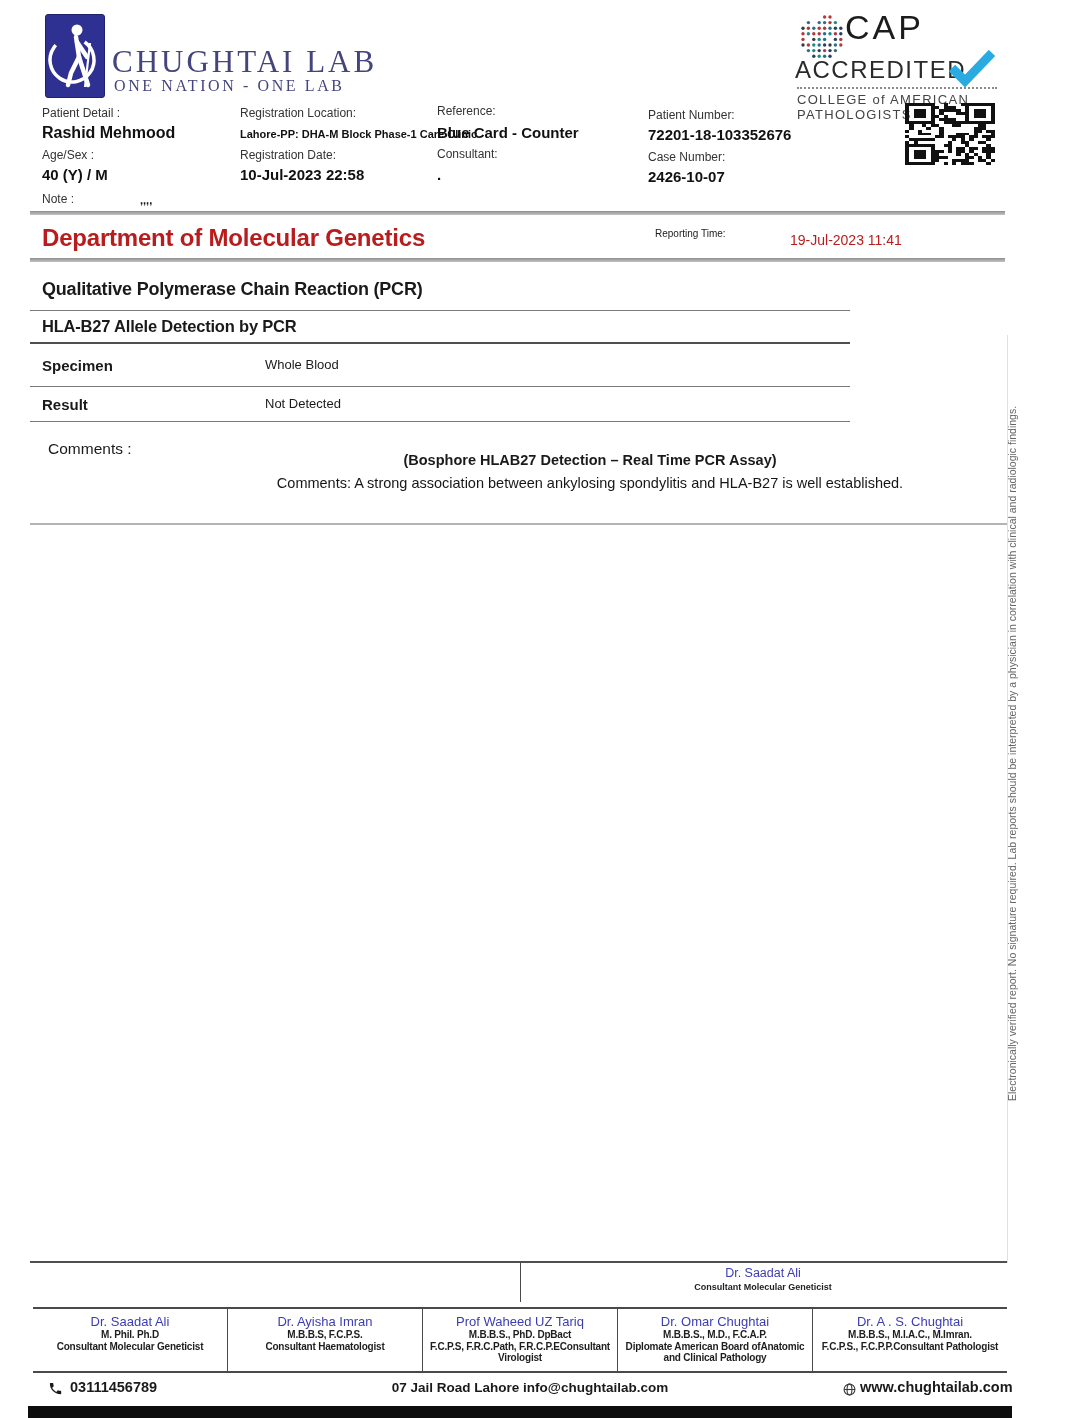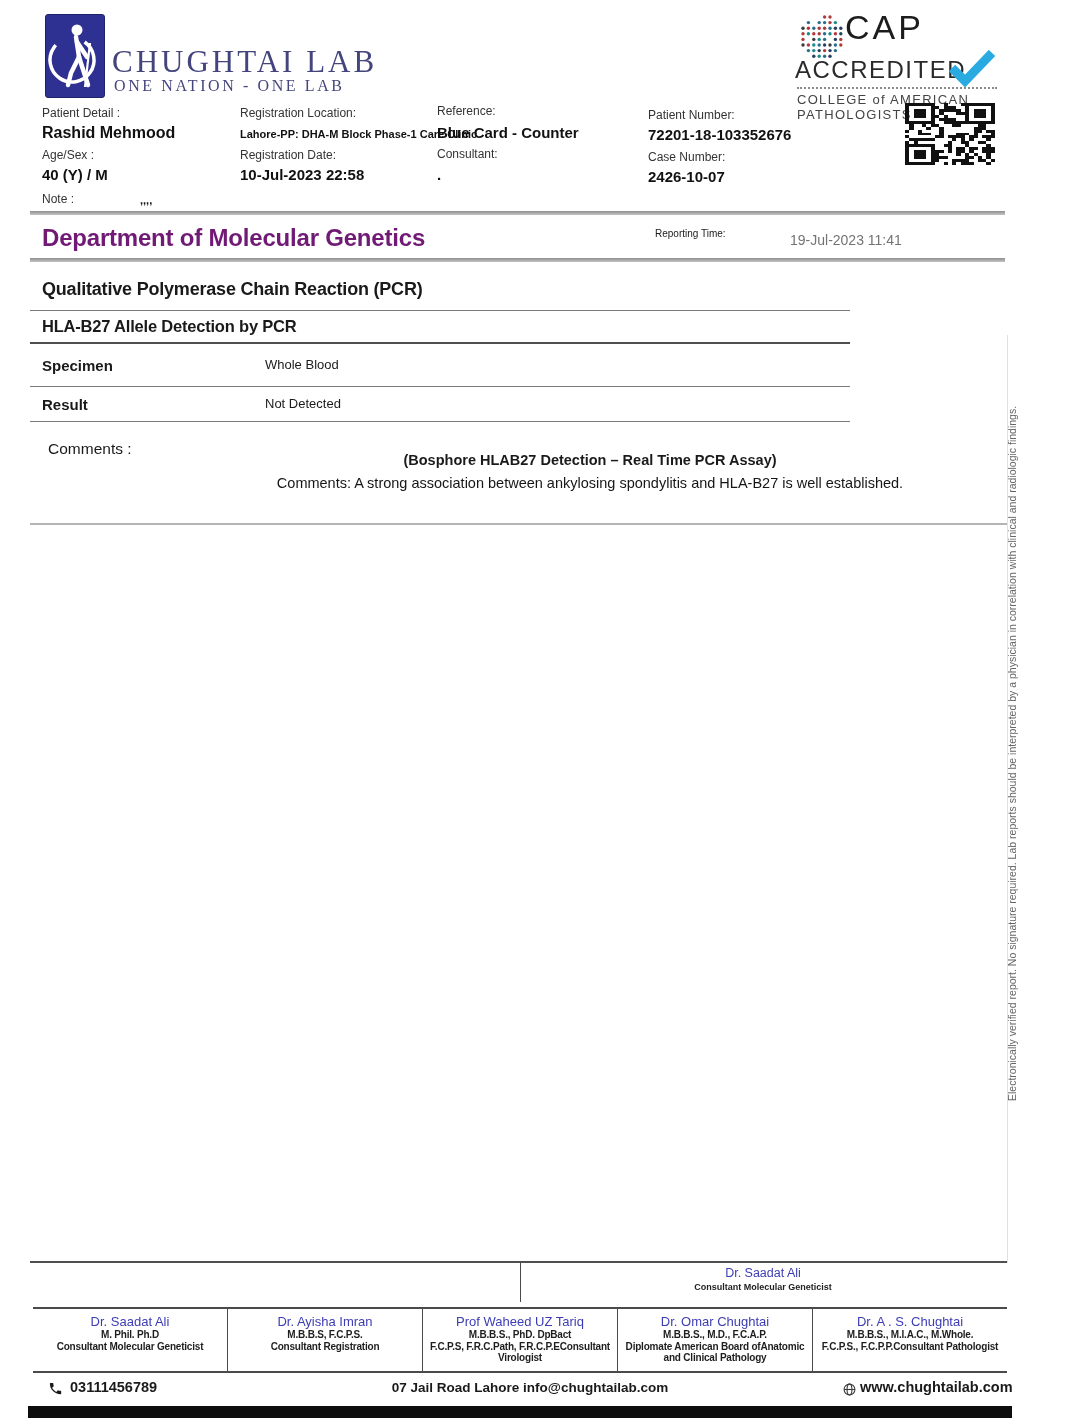--- a/index.html
+++ b/index.html
@@ -20,23 +20,23 @@
   .lbl{font-size:12px;color:#333;}
   .val{font-size:15px;font-weight:bold;color:#111;}
   .val-sm{font-size:11px;font-weight:bold;color:#111;}
   
   .hr-thick{height:4px;background:linear-gradient(#8e8e8e,#c4c4c4);}
   .hr-thin{height:1px;background:#7a7a7a;}
   .hr-dark{height:2px;background:#4f4f4f;}
   .hr-light{height:2px;background:#b5b5b5;}
   .vline{width:1px;background:#4a4a4a;}
   
-  .dept{left:42px;top:224px;font-size:24px;font-weight:bold;color:#701a75;letter-spacing:-0.2px;}
+  .dept{left:42px;top:224px;font-size:24px;font-weight:bold;color:#b91c1c;letter-spacing:-0.2px;}
   .rpt-lbl{left:655px;top:228px;font-size:10px;color:#1a1a1a;}
-  .rpt-val{left:790px;top:232px;font-size:14px;color:#737373;}
+  .rpt-val{left:790px;top:232px;font-size:14px;color:#b91c1c;}
   .sec-title{left:42px;top:279px;font-size:18px;font-weight:bold;letter-spacing:-0.2px;}
   .test-title{left:42px;top:317px;font-size:16.5px;font-weight:bold;letter-spacing:-0.2px;}
   .row-lbl{left:42px;font-size:15px;font-weight:bold;}
   .row-val{left:265px;font-size:13px;}
   .comments-lbl{left:48px;top:440px;font-size:15.5px;font-weight:normal;}
   .comments-head{left:235px;top:452px;width:710px;text-align:center;font-size:14.5px;font-weight:bold;}
   .comments-text{left:180px;top:475px;width:820px;text-align:center;font-size:14.5px;color:#161616;}
   
   .side-note{left:1006px;top:385px;height:716px;writing-mode:vertical-rl;transform:rotate(180deg);
              font-size:10.5px;color:#666;white-space:nowrap;}
@@ -430,37 +430,37 @@
 
   <div class="abs doc-table">
     <div class="doc-cell">
       <div class="doc-name">Dr. Saadat Ali</div>
       <div class="doc-line">M. Phil. Ph.D</div>
       <div class="doc-line">Consultant Molecular Geneticist</div>
     </div>
     <div class="doc-cell">
       <div class="doc-name">Dr. Ayisha Imran</div>
       <div class="doc-line">M.B.B.S, F.C.P.S.</div>
-      <div class="doc-line">Consultant Registration</div>
+      <div class="doc-line">Consultant Haematologist</div>
     </div>
     <div class="doc-cell">
       <div class="doc-name">Prof Waheed UZ Tariq</div>
       <div class="doc-line">M.B.B.S., PhD. DpBact</div>
       <div class="doc-line">F.C.P.S, F.R.C.Path, F.R.C.P.EConsultant</div>
       <div class="doc-line">Virologist</div>
     </div>
     <div class="doc-cell">
       <div class="doc-name">Dr. Omar Chughtai</div>
       <div class="doc-line">M.B.B.S., M.D., F.C.A.P.</div>
       <div class="doc-line">Diplomate American Board ofAnatomic</div>
       <div class="doc-line">and Clinical Pathology</div>
     </div>
     <div class="doc-cell">
       <div class="doc-name">Dr. A . S. Chughtai</div>
-      <div class="doc-line">M.B.B.S., M.I.A.C., M.Whole.</div>
+      <div class="doc-line">M.B.B.S., M.I.A.C., M.Imran.</div>
       <div class="doc-line">F.C.P.S., F.C.P.P.Consultant Pathologist</div>
     </div>
   </div>
 
   <div class="abs" style="left:48px;top:1381px;">
     <svg width="15" height="15" viewBox="0 0 24 24">
       <path fill="#1a1a1a" d="M6.6 10.8c1.4 2.8 3.8 5.1 6.6 6.6l2.2-2.2c.3-.3.7-.4 1-.2 1.2.4 2.4.6 3.7.6.6 0 1 .4 1 1V20c0 .6-.4 1-1 1C10.6 21 3 13.4 3 4c0-.6.4-1 1-1h3.5c.6 0 1 .4 1 1 0 1.3.2 2.5.6 3.7.1.3 0 .7-.2 1l-2.3 2.1z"></path>
     </svg>
   </div>
   <div class="abs phone-num">03111456789</div>

